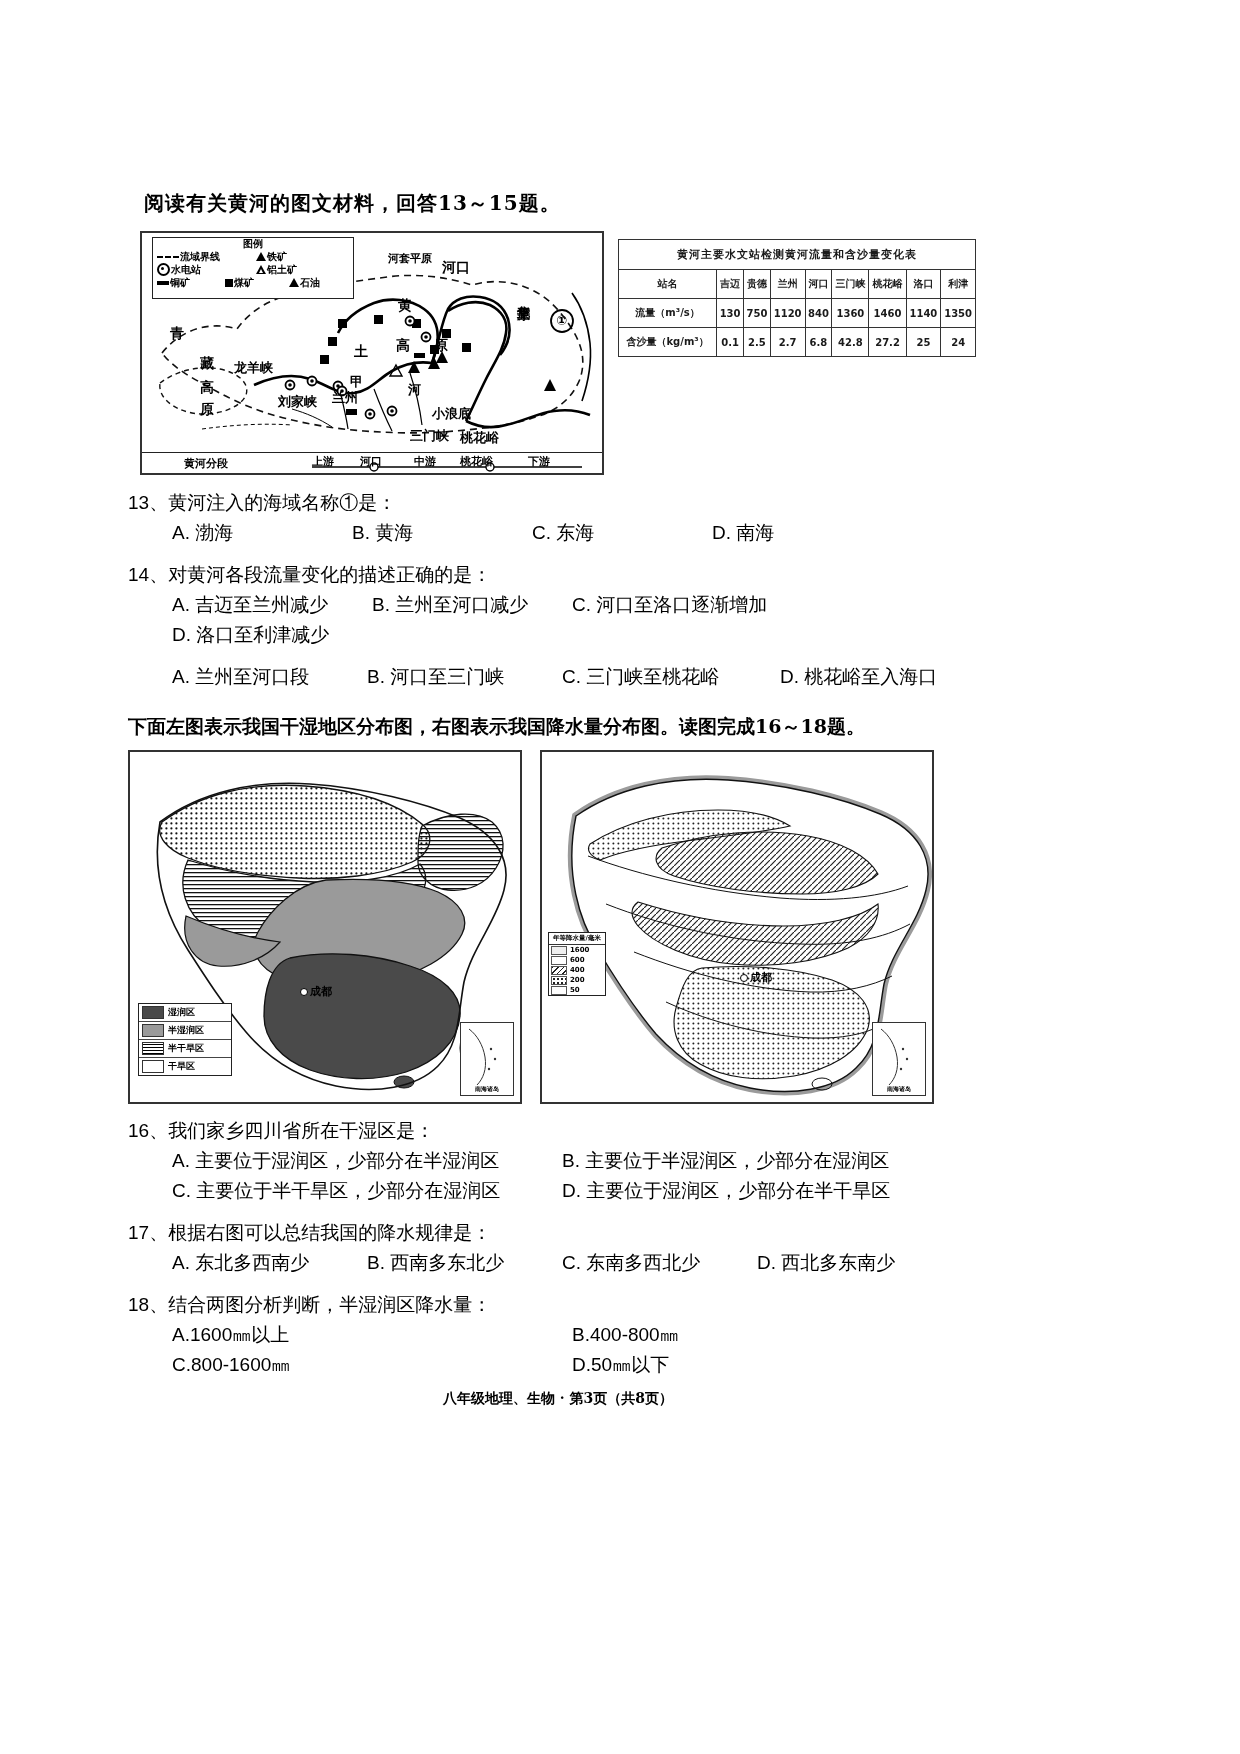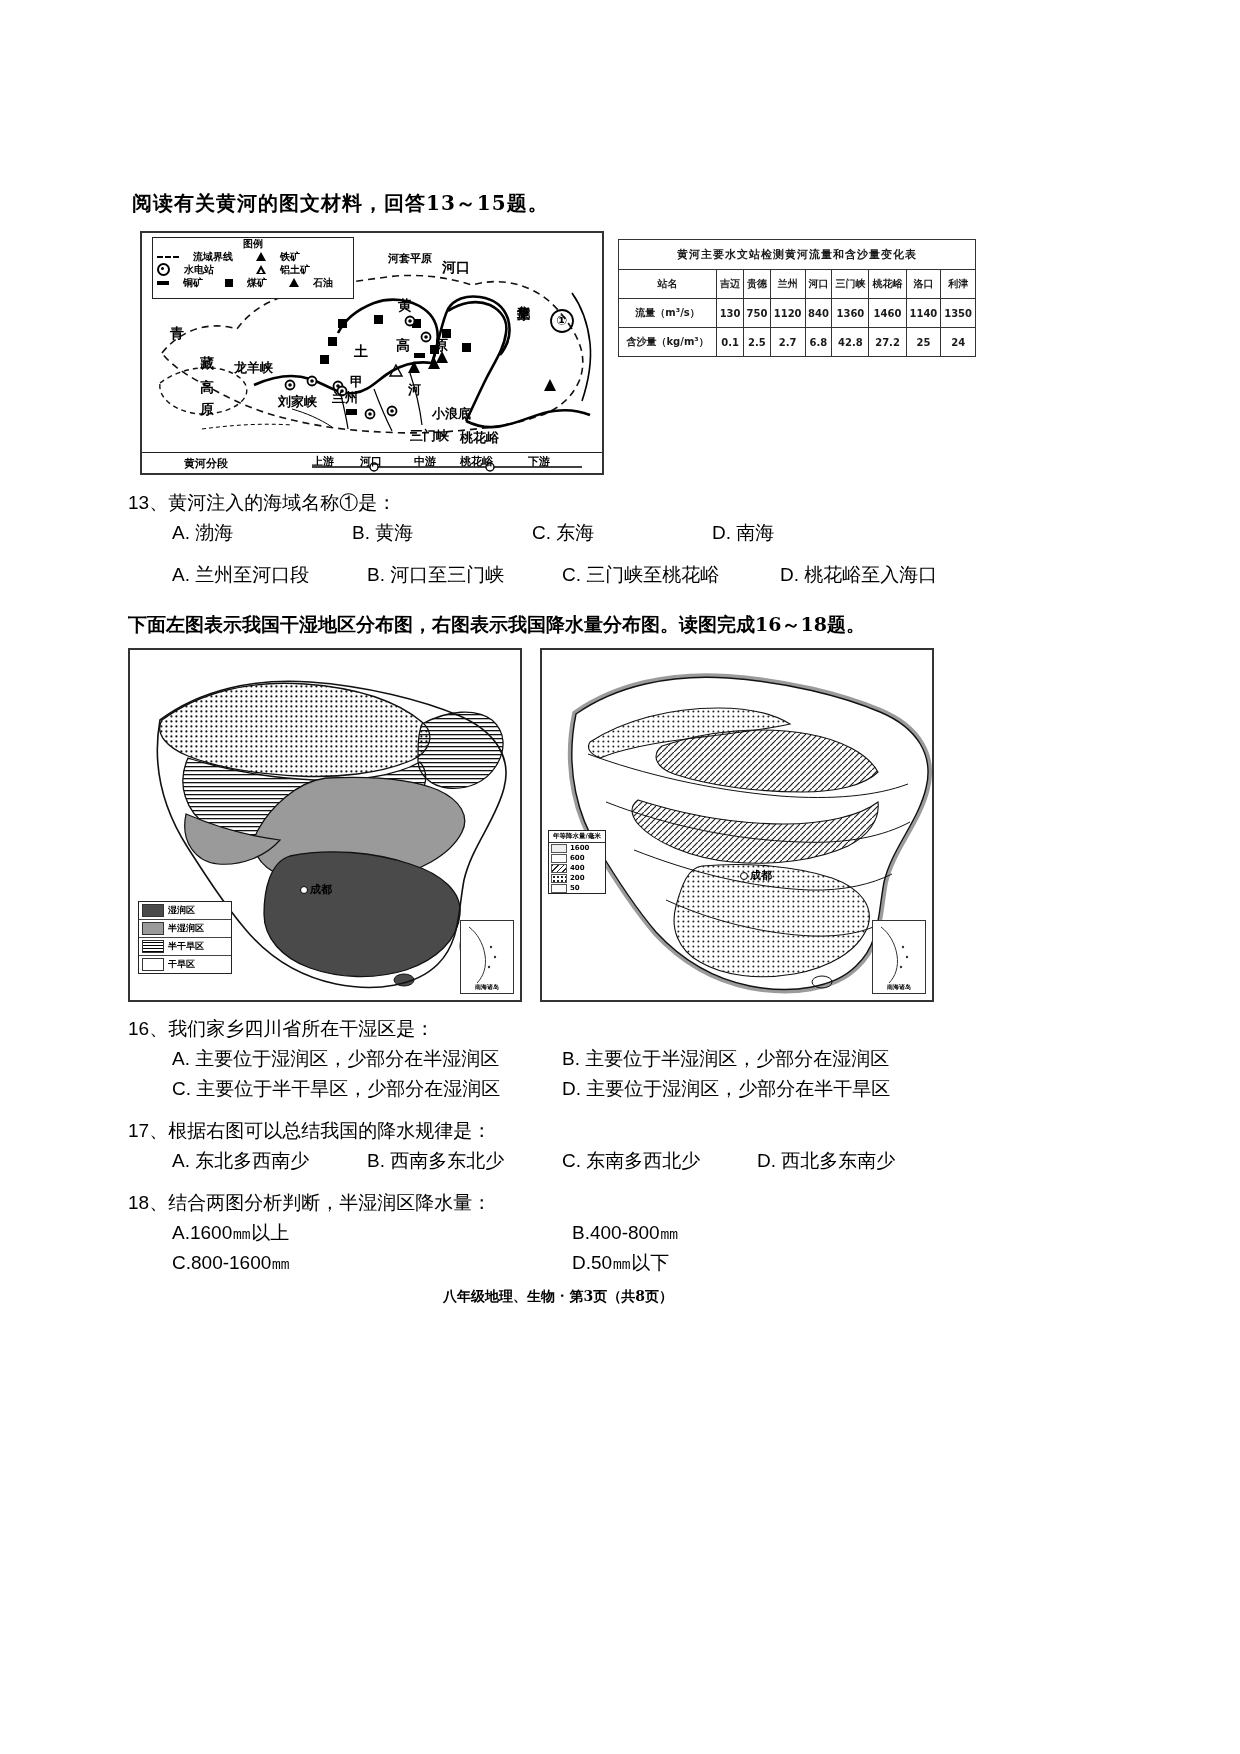--- a/index.html
+++ b/index.html
@@ -13,21 +13,21 @@
   }
   .page { position:absolute; left:0; top:0; width:1240px; height:1754px; }
 
   .content { position:absolute; left:128px; top:190px; width:860px; }
 
   .lead {
     font-family:"DejaVu Serif", serif;
     font-weight:bold;
     font-size:20px;
     letter-spacing:1px;
-    margin:0 0 14px 4px;
+    margin:0 0 14px 16px;
   }
 
   
   .fig1 { position:relative; height:245px; margin-bottom:4px; }
 
   .map1 {
     position:absolute; left:12px; top:0;
     width:460px; height:240px;
     border:2px solid #333;
     background:#fff;
@@ -38,21 +38,21 @@
     width:200px; height:60px;
     border:1.5px solid #222;
     background:#fff;
     font-size:10px;
     font-weight:bold;
     font-family:"DejaVu Sans", sans-serif;
     z-index:6;
   }
   .legendbox .ttl { text-align:center; font-size:10px; line-height:12px; }
   .legendbox .lrow { display:flex; gap:6px; padding:0 4px; line-height:13px; }
-  .legendbox .lcol { width:96px; display:flex; align-items:center; gap:14px; }
+  .legendbox .lcol { width:96px; display:flex; align-items:center; gap:1px; }
   .sym { display:inline-block; }
   .sym.dash { width:22px; border-top:2px dashed #000; height:0; }
   .sym.hydro { width:9px; height:9px; border-radius:50%; border:2px solid #000; position:relative; }
   .sym.hydro:after{content:"";position:absolute;left:1.5px;top:1.5px;width:3px;height:3px;background:#000;border-radius:50%;}
   .sym.bar { width:12px; height:4px; background:#000; }
   .sym.sq { width:8px; height:8px; background:#000; }
   .sym.tri { width:0;height:0;border-left:5px solid transparent;border-right:5px solid transparent;border-bottom:9px solid #000; }
   .sym.tri-o { width:0;height:0;border-left:5px solid transparent;border-right:5px solid transparent;border-bottom:9px solid #000; position:relative;}
   .sym.tri-o:after{content:"";position:absolute;left:-2.5px;top:4px;width:0;height:0;border-left:2.5px solid transparent;border-right:2.5px solid transparent;border-bottom:4px solid #fff;}
 
@@ -377,20 +377,26 @@
         </table>
     </div>
 
     <div class="q">
       <span class="stem"><span>13、</span><span>黄河注入的海域名称①是：</span></span>
       <span class="opts row-4">
         <span class="o">A. 渤海</span><span class="o">B. 黄海</span><span class="o">C. 东海</span><span class="o">D. 南海</span>
       </span>
     </div>
 
+    <div class="q">
+      <span class="stem"><span>14、</span><span>对黄河各段流量变化的描述正确的是：</span></span>
+      <span class="opts row-4b">
+        <span class="o">A. 吉迈至兰州减少</span><span class="o">B. 兰州至河口减少</span><span class="o" style="width:228px">C. 河口至洛口逐渐增加</span><span class="o">D. 洛口至利津减少</span>
+      </span>
+    </div>
 
     <div class="q">
       <span class="opts row-4c">
         <span class="o">A. 兰州至河口段</span><span class="o">B. 河口至三门峡</span><span class="o" style="width:218px">C. 三门峡至桃花峪</span><span class="o">D. 桃花峪至入海口</span>
       </span>
     </div>
 
     <p class="lead2">下面左图表示我国干湿地区分布图，右图表示我国降水量分布图。读图完成16～18题。</p>
 
     <div class="fig2">

